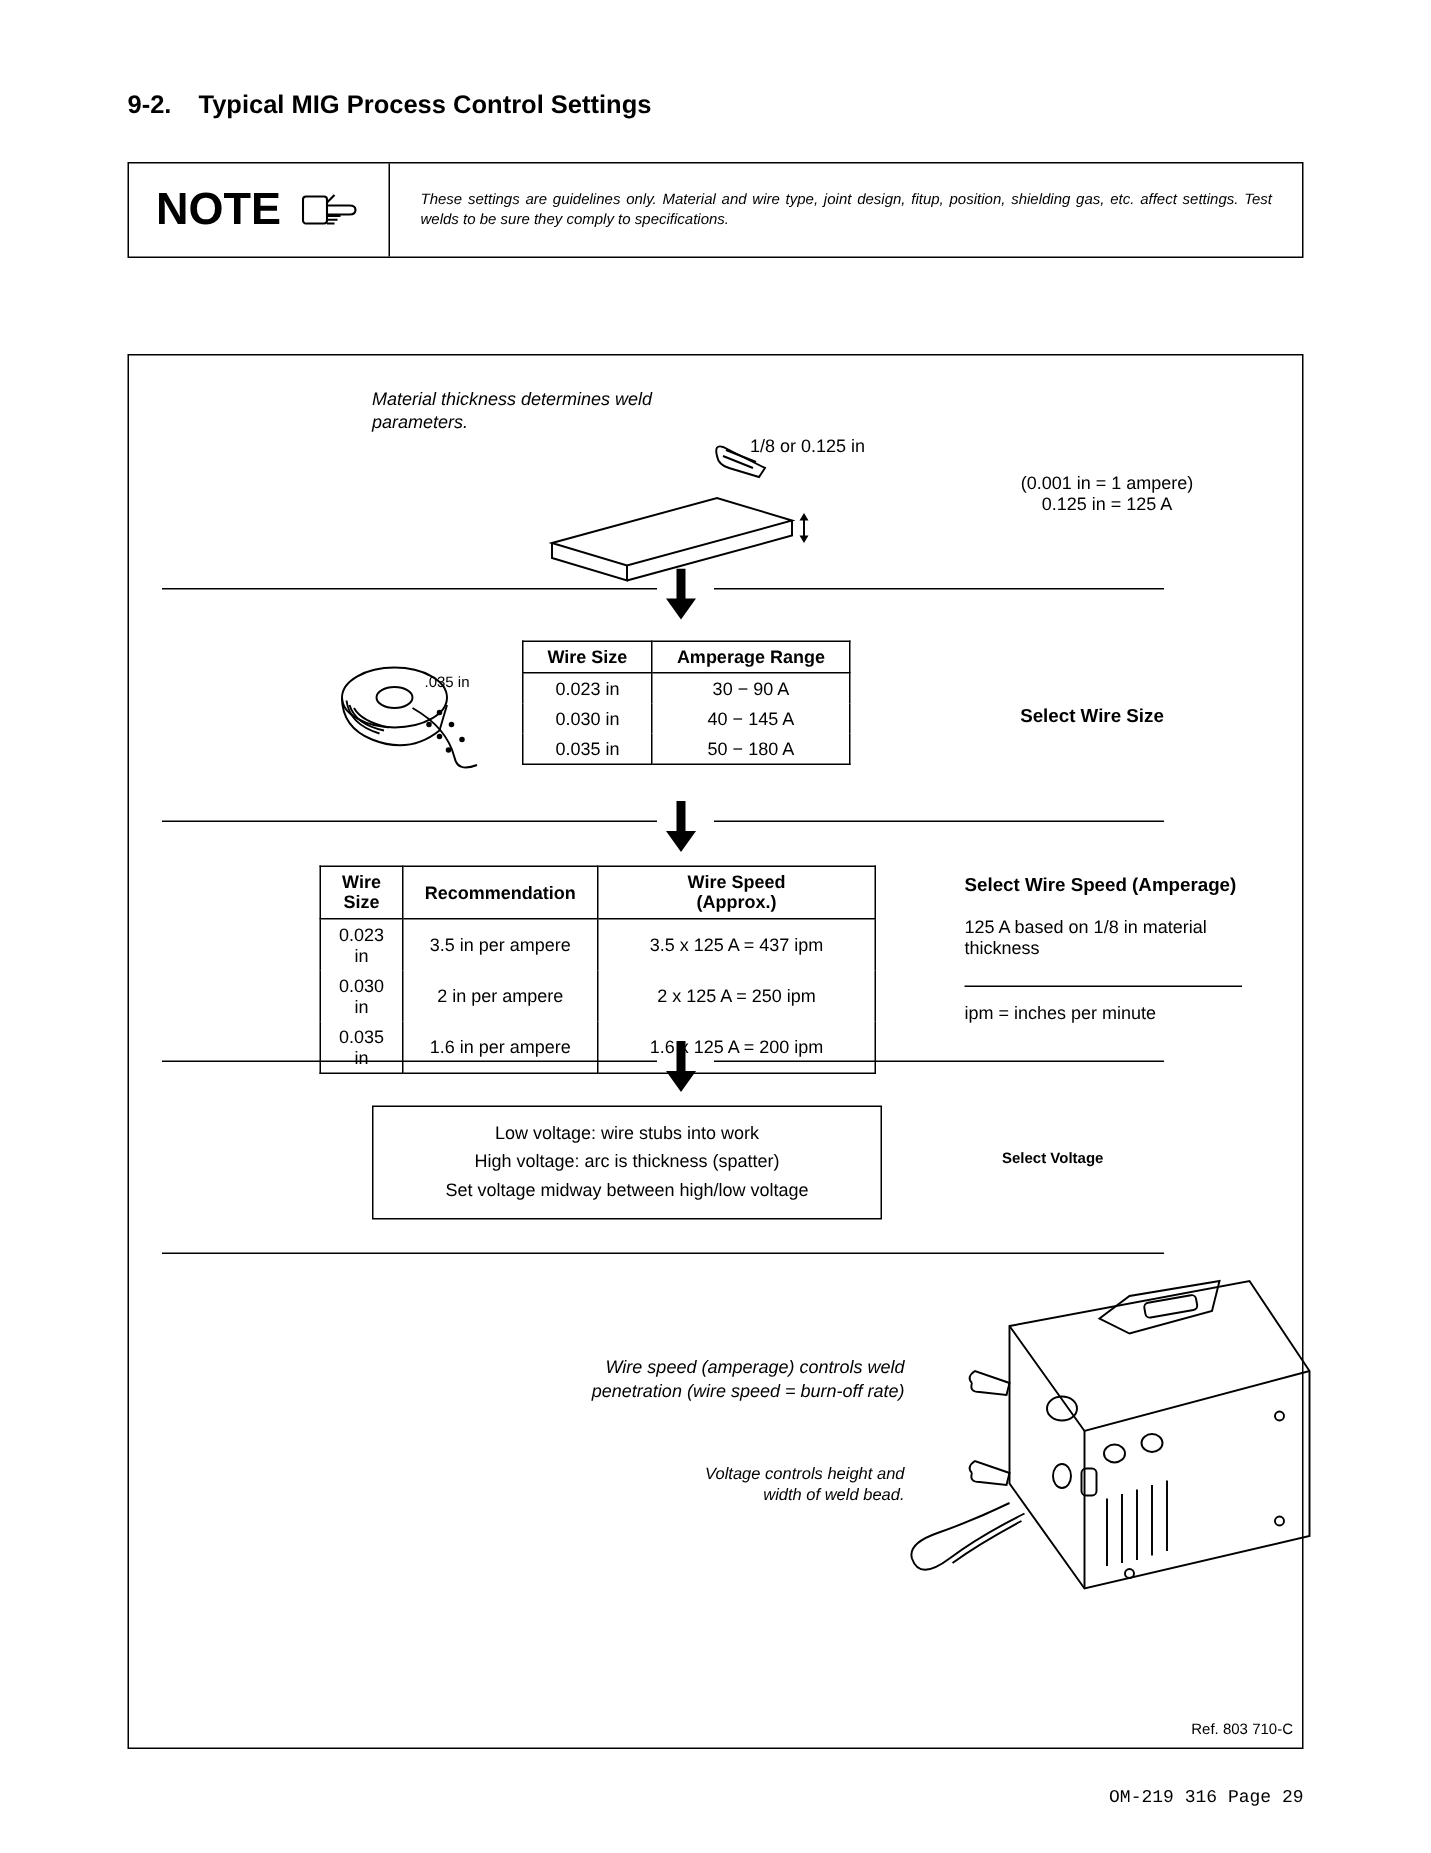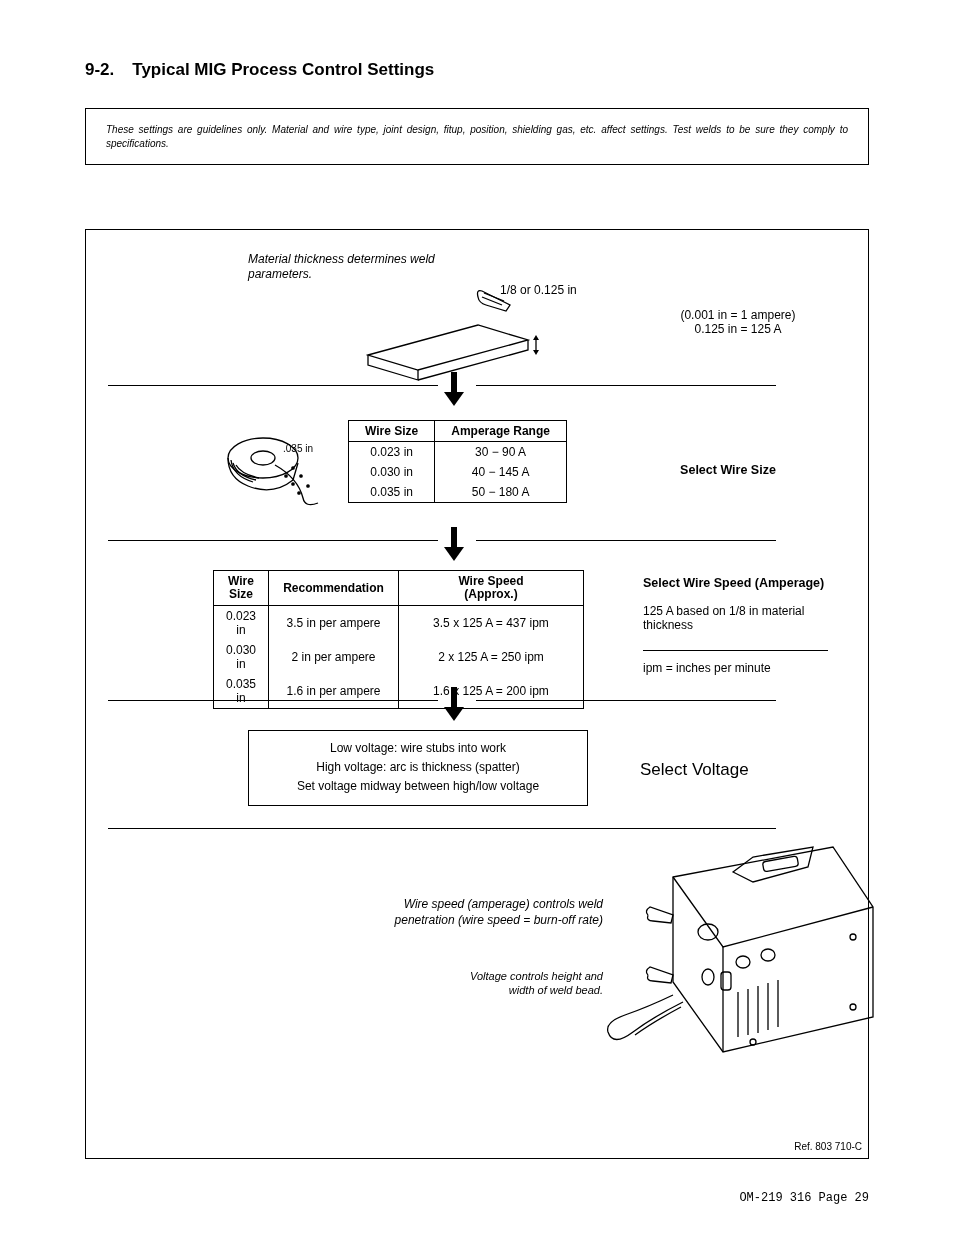--- a/index.html
+++ b/index.html
@@ -73,41 +73,56 @@
   .wire-table2 tr:last-child td { border-bottom: 1px solid #000; }
   .wire-table2 .c1 { width: 55px; }
   .wire-table2 .c2 { width: 130px; }
   .wire-table2 .c3 { width: 185px; }
   .sel-speed { position: absolute; left: 535px; top: 6px; width: 185px; font-size: 12px; text-align: left; }
   .sel-speed .bold { font-weight: bold; font-size: 12.5px; }
 
   
   .sec4 { position: absolute; top: 500px; left: 22px; right: 22px; height: 90px; }
   .volt-box { position: absolute; left: 140px; top: 0; width: 340px; border: 1px solid #000; padding: 8px 12px; font-size: 12px; text-align: center; line-height: 1.6; }
-  .sel-volt { position: absolute; left: 532px; top: 30px; font-weight: normal; font-size: 17px; }
+  .sel-volt { position: absolute; left: 560px; top: 30px; font-weight: bold; font-size: 10px; }
 
   
   .sec5 { position: absolute; top: 612px; left: 22px; right: 22px; height: 280px; }
   .machine-notes { position: absolute; left: 275px; top: 55px; width: 220px; font-style: italic; font-size: 12px; text-align: right; line-height: 1.3; }
   .machine-notes2 { position: absolute; left: 335px; top: 127px; width: 160px; font-style: italic; font-size: 11px; text-align: right; line-height: 1.3; }
   .machine-svg { position: absolute; left: 445px; top: -5px; }
   .ref-no { position: absolute; right: 6px; bottom: 6px; font-size: 10px; }
 
   .footer { position: absolute; right: 85px; bottom: 30px; font-size: 12px; font-family: Liberation Mono, monospace; }
 
   .hand-icon svg { display:block; }
 </style>
 </head>
 <body>
 
 <div class="heading">
   <span class="num">9-2.</span><span>Typical MIG Process Control Settings</span>
 </div>
 
 <div class="note-box">
+  <div class="note-cell">
+    <span class="note-label">NOTE</span>
+    <span class="hand-icon">
+      <svg width="40" height="26" viewBox="0 0 40 26">
+        <g fill="none" stroke="#000" stroke-width="1.4">
+          <rect x="1" y="4" width="16" height="18" rx="2"></rect>
+          <path d="M17 10 L32 10 Q36 10 36 13 Q36 16 32 16 L17 16"></path>
+          <line x1="17" y1="17" x2="26" y2="17"></line>
+          <line x1="17" y1="19.5" x2="24" y2="19.5"></line>
+          <line x1="17" y1="22" x2="22" y2="22"></line>
+          <path d="M17 8 L22 3"></path>
+        </g>
+      </svg>
+    </span>
+  </div>
   <div class="note-text">These settings are guidelines only. Material and wire type, joint design, fitup, position, shielding gas, etc. affect settings. Test welds to be sure they comply to specifications.</div>
 </div>
 
 <div class="main-box">
 
   <div class="sec1">
     <div class="mat-label">Material thickness determines weld parameters.</div>
     <span class="plate-svg">
       <svg width="210" height="100" viewBox="0 0 210 100">
         <g fill="none" stroke="#000" stroke-width="1.3">

